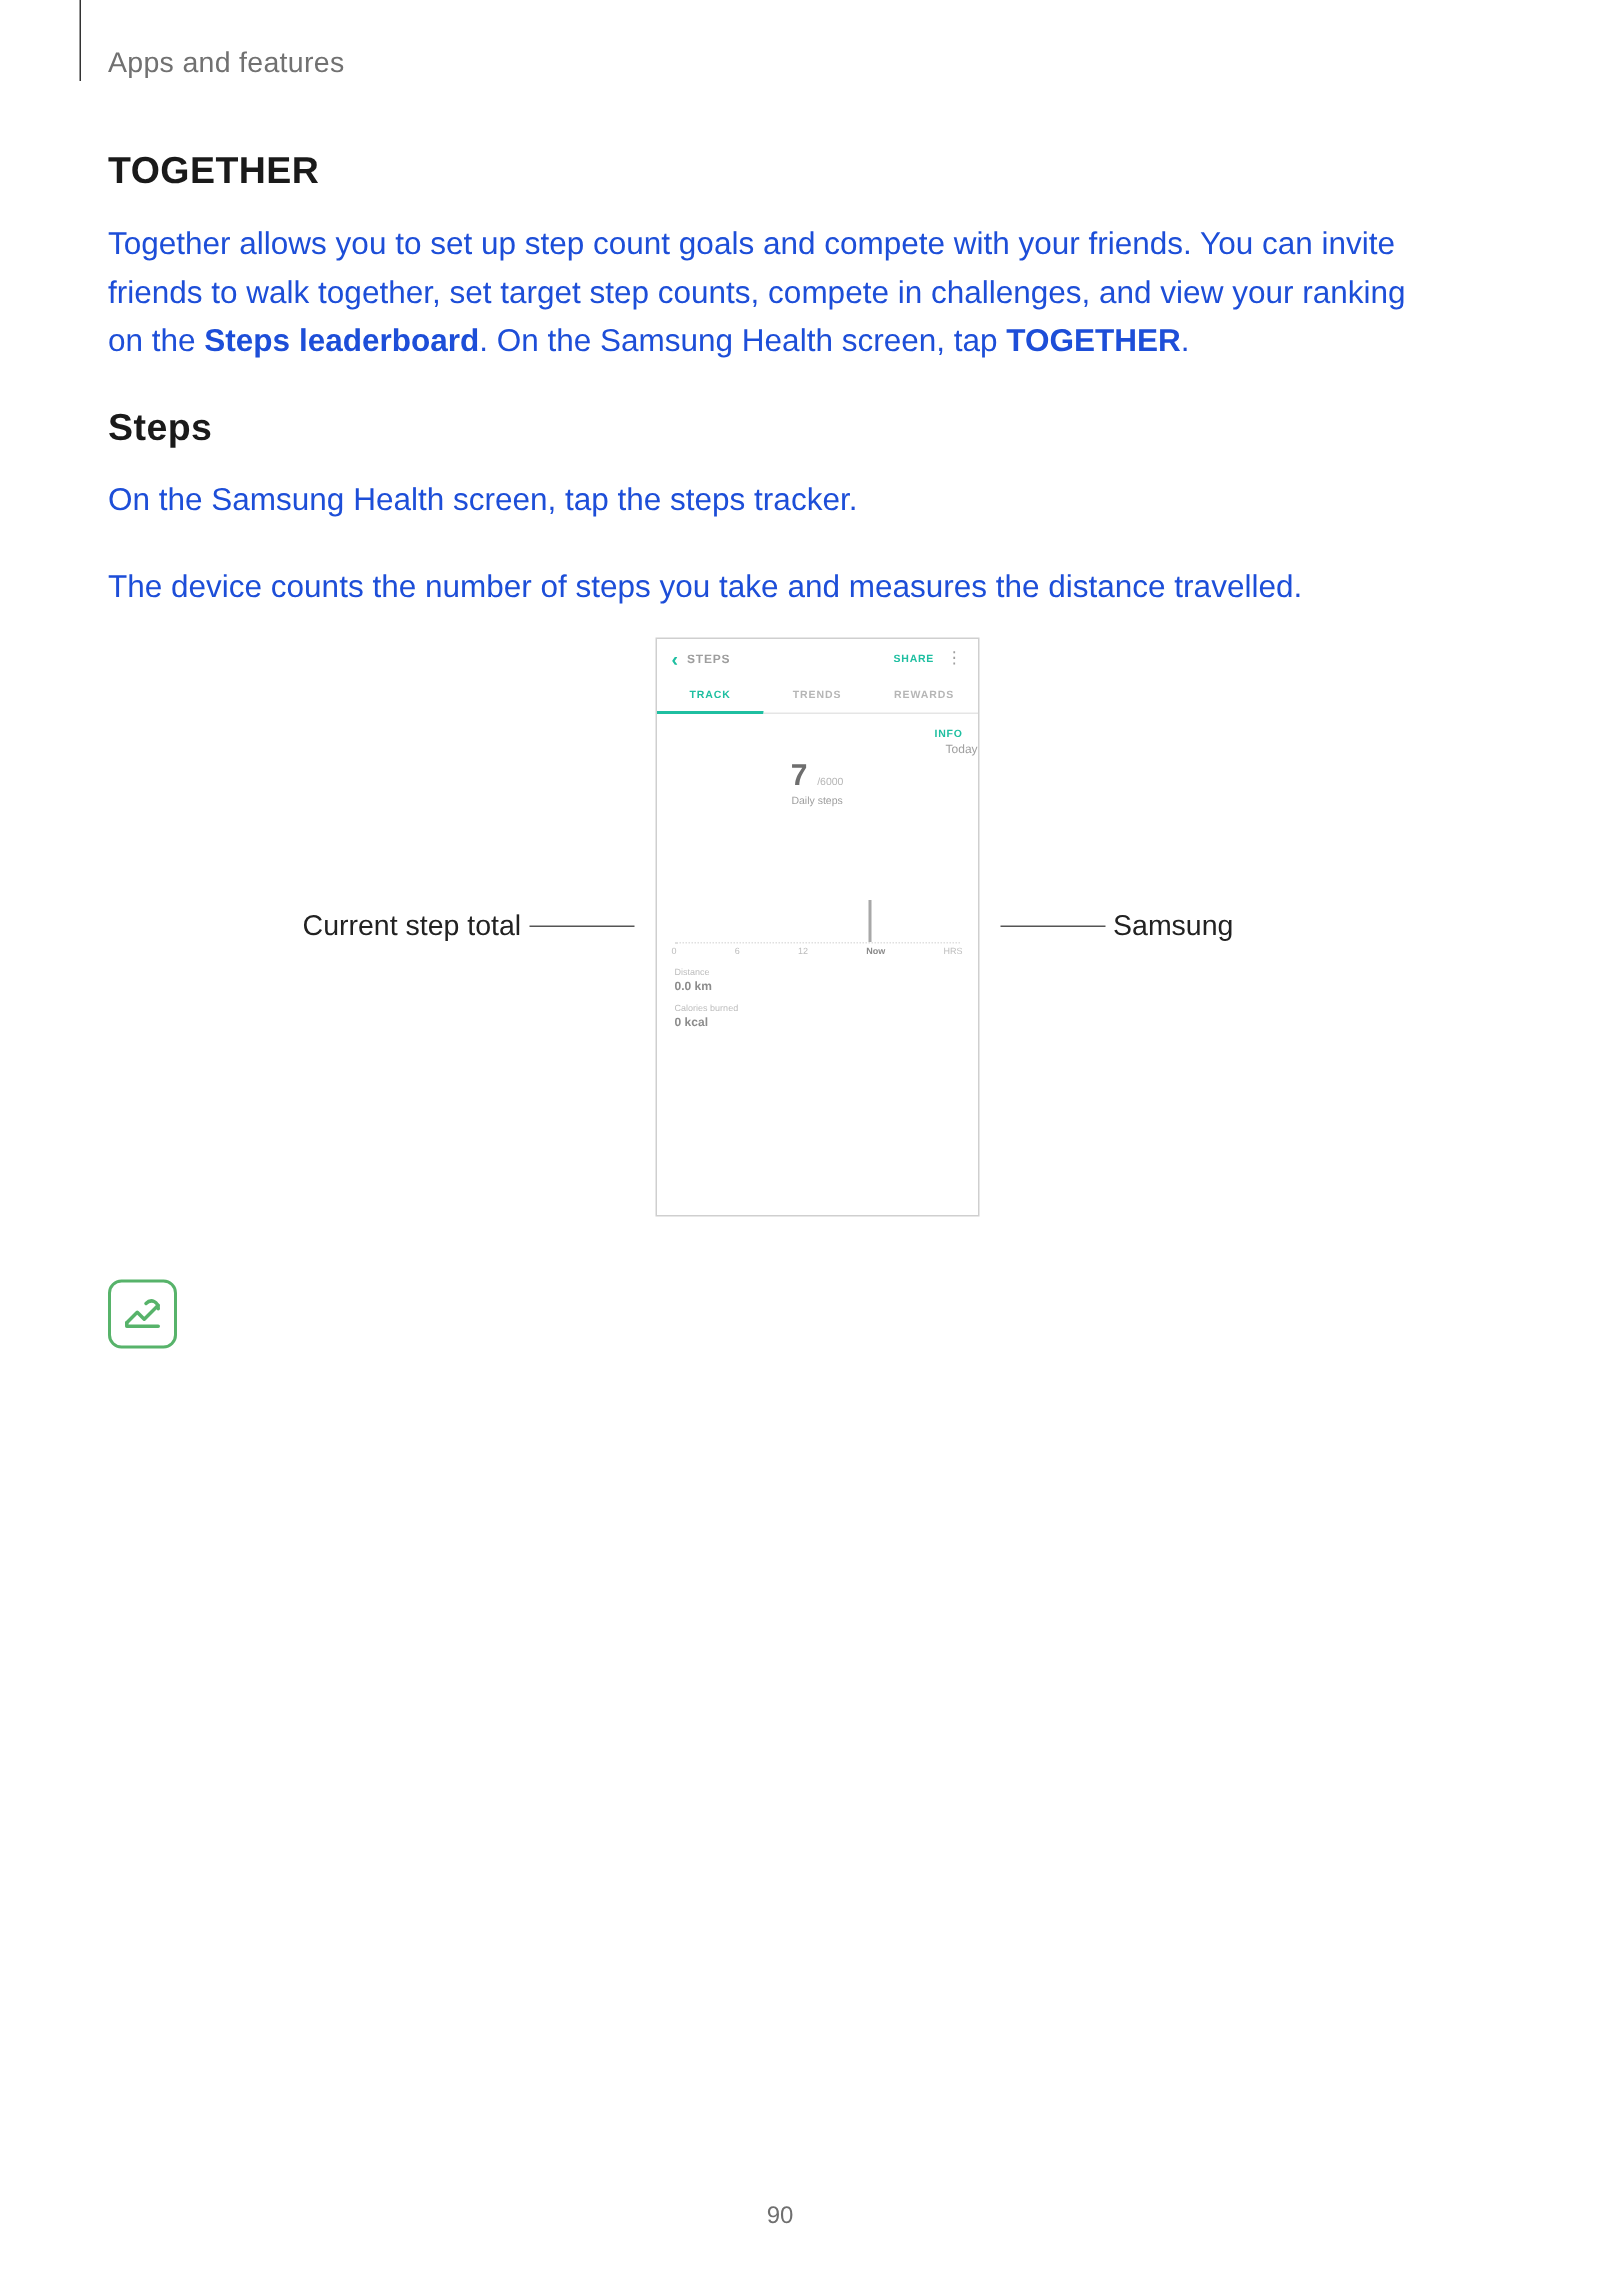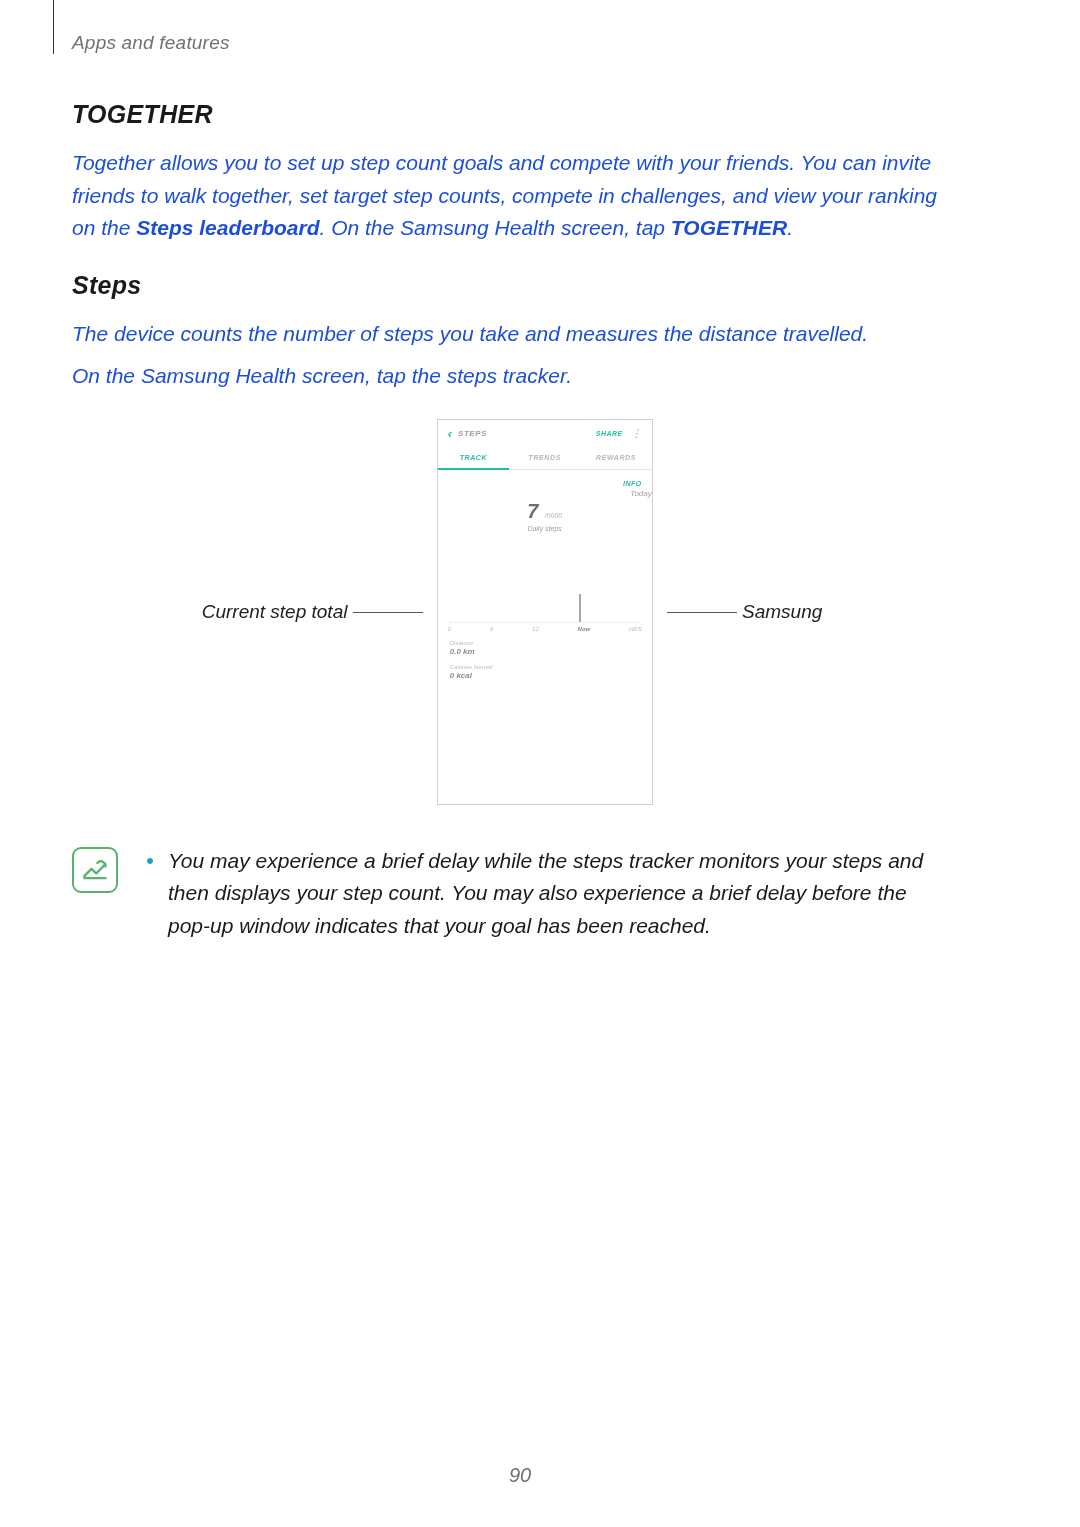--- a/index.html
+++ b/index.html
@@ -8,21 +8,20 @@
     background: #fff;
     width: 1080px;
     font-family: "Segoe UI", "Helvetica Neue", Arial, sans-serif;
     color: #1a1a1a;
   }
   .page {
     position: relative;
     width: 1040px;
     height: 1527px;
     box-sizing: border-box;
-    font-style: italic;
   }
   .crop-rule {
     position: absolute;
     left: 53px;
     top: 0;
     width: 0;
     height: 54px;
     border-left: 1px solid #333;
   }
   .breadcrumb {
@@ -236,41 +235,41 @@
     color: #1aa0c8;
     font-size: 22px;
     line-height: 1.45;
   }
   .page-num {
     position: absolute;
     bottom: 40px;
     left: 0;
     width: 100%;
     text-align: center;
-    font-size: 20px;
+    font-size: 16px;
     color: #6f6f6f;
   }
 </style>
 </head>
 <body>
 
 <div class="page">
   <div class="crop-rule"></div>
   <div class="breadcrumb">Apps and features</div>
 
   <div class="content">
 
     <h2>TOGETHER</h2>
     <p class="para">
       <span>Together allows you to set up step count goals and compete with your friends. You can invite friends to walk together, set target step counts, compete in challenges, and view your ranking on the </span><strong>Steps leaderboard</strong><span>. On the Samsung Health screen, tap </span><strong>TOGETHER</strong><span>.</span>
     </p>
 
     <h2>Steps</h2>
+    <p class="para">On the Samsung Health screen, tap the steps tracker.</p>
     <p class="para" style="margin-bottom:10px">The device counts the number of steps you take and measures the distance travelled.</p>
-    <p class="para">On the Samsung Health screen, tap the steps tracker.</p>
 
     <div class="figure-row">
       <span class="callout-left">
         <span>Current step total</span>
         <span class="leader l"></span>
       </span>
 
       <div class="phone">
         <div class="ph-header">
           <span class="ph-back">‹</span>
@@ -318,20 +317,19 @@
 
     <div class="note-row">
       <div class="note-icon">
         <svg width="28" height="28" viewBox="0 0 24 24" fill="none" stroke="#57b36a" stroke-width="2" stroke-linecap="round" stroke-linejoin="round">
           <path d="M3 17 L9 11 L13 15 L21 7"></path>
           <path d="M3 17 L3 19 L21 19"></path>
           <path d="M14 6 C17 3 21 5 21 9"></path>
         </svg>
       </div>
       <ul class="note-list">
-        <li>You may experience a brief delay while the steps tracker monitors your steps and then displays your step count. You may also experience a brief delay before the pop-up window indicates that your goal has been reached.</li>
       </ul>
     </div>
 
   </div>
 
   <div class="page-num">90</div>
 </div>
 
 </body></html>

